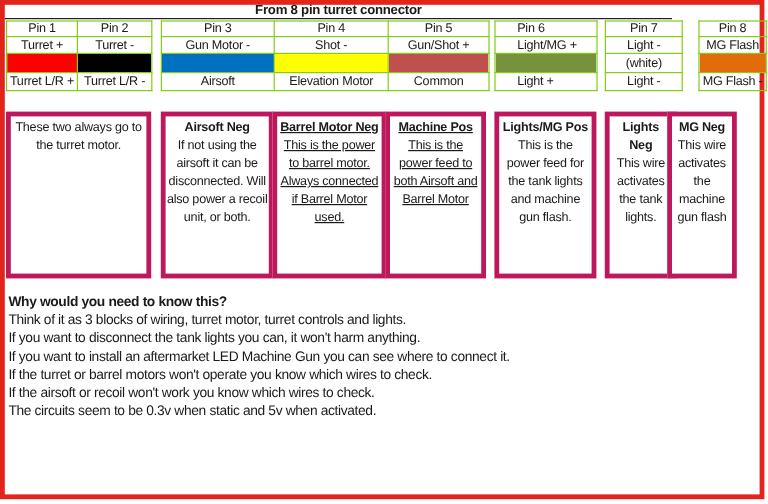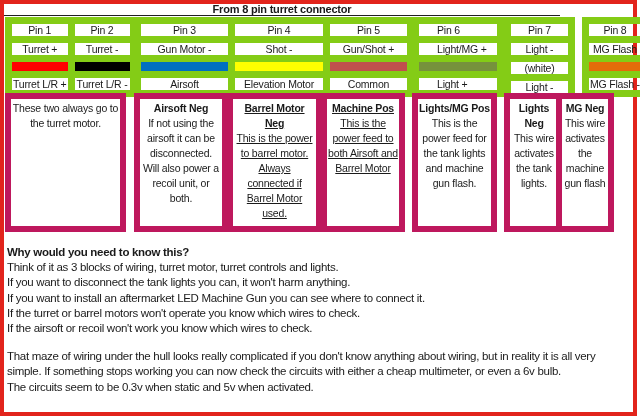--- a/index.html
+++ b/index.html
@@ -6,31 +6,31 @@
   html,body { width:640px; height:420px; }
   body { background:#ffffff; font-family:"Liberation Sans", sans-serif; color:#1a1a1a; }
   .page { position:relative; width:640px; height:420px; background:#fff; overflow:hidden; }
   .frame { position:absolute; left:0; top:0; width:637px; height:416px; border:4px solid #e2241c; }
 
   .title-bar { position:absolute; left:4px; top:3px; width:556px; height:13px;
                border-bottom:1px solid #1f1f1f; text-align:center;
                font-weight:bold; font-size:11px; line-height:13px; letter-spacing:-0.2px; }
 
   table.block { position:absolute; top:17px; border-collapse:collapse; table-layout:fixed; }
-  table.block td { border:7px solid #84cc16; font-size:10.5px; letter-spacing:-0.2px;
+  table.block td { border:1px solid #84cc16; font-size:10.5px; letter-spacing:-0.2px;
                    text-align:center; white-space:nowrap; padding:0 1px; overflow:hidden; }
   tr.r-pin td { height:13px; }
   tr.r-fn  td { height:14px; }
   tr.r-bar td { height:16px; }
   tr.r-bot td { height:15px; }
   td.bar-mid { border-left-color:#ffffff; border-right-color:#ffffff; }
   table.block.ta-left td { text-align:left; padding-left:18px; }
   td.ta-left { text-align:left; padding-left:2px; }
 
-  .desc, .desc-col { border:6px solid #be185d; background:#fff; font-size:10.5px;
+  .desc, .desc-col { border:4px solid #be185d; background:#fff; font-size:10.5px;
           letter-spacing:-0.2px; line-height:15px; text-align:center; padding:2px 1px 0 1px; }
   .desc { position:absolute; top:93px; height:139px; }
   .desc-group { position:absolute; top:93px; height:139px; display:flex; }
   .desc-col { height:139px; }
   .desc-col + .desc-col { margin-left:-1px;text-decoration:underline; }
   .dtitle { font-weight:bold; }
 
   .notes { position:absolute; left:7px; top:245px; width:624px;
            font-size:11.5px; letter-spacing:-0.3px; line-height:15.2px; }
   .notes .heading { font-weight:bold; }
@@ -175,16 +175,15 @@
     <div>This wire activates the machine gun flash</div>
   </div>
 
   <div class="notes">
     <div class="heading">Why would you need to know this?</div>
     <div>Think of it as 3 blocks of wiring, turret motor, turret controls and lights.</div>
     <div>If you want to disconnect the tank lights you can, it won't harm anything.</div>
     <div>If you want to install an aftermarket LED Machine Gun you can see where to connect it.</div>
     <div>If the turret or barrel motors won't operate you know which wires to check.</div>
     <div>If the airsoft or recoil won't work you know which wires to check.</div>
-    <div class="para2">That maze of wiring under the hull looks really complicated if you don't know anything about wiring, but in reality it is all very simple. If something stops working you can now check the circuits with either a cheap multimeter, or even a 6v bulb.</div>
     <div>The circuits seem to be 0.3v when static and 5v when activated.</div>
   </div>
 </div>
 
 </body></html>

